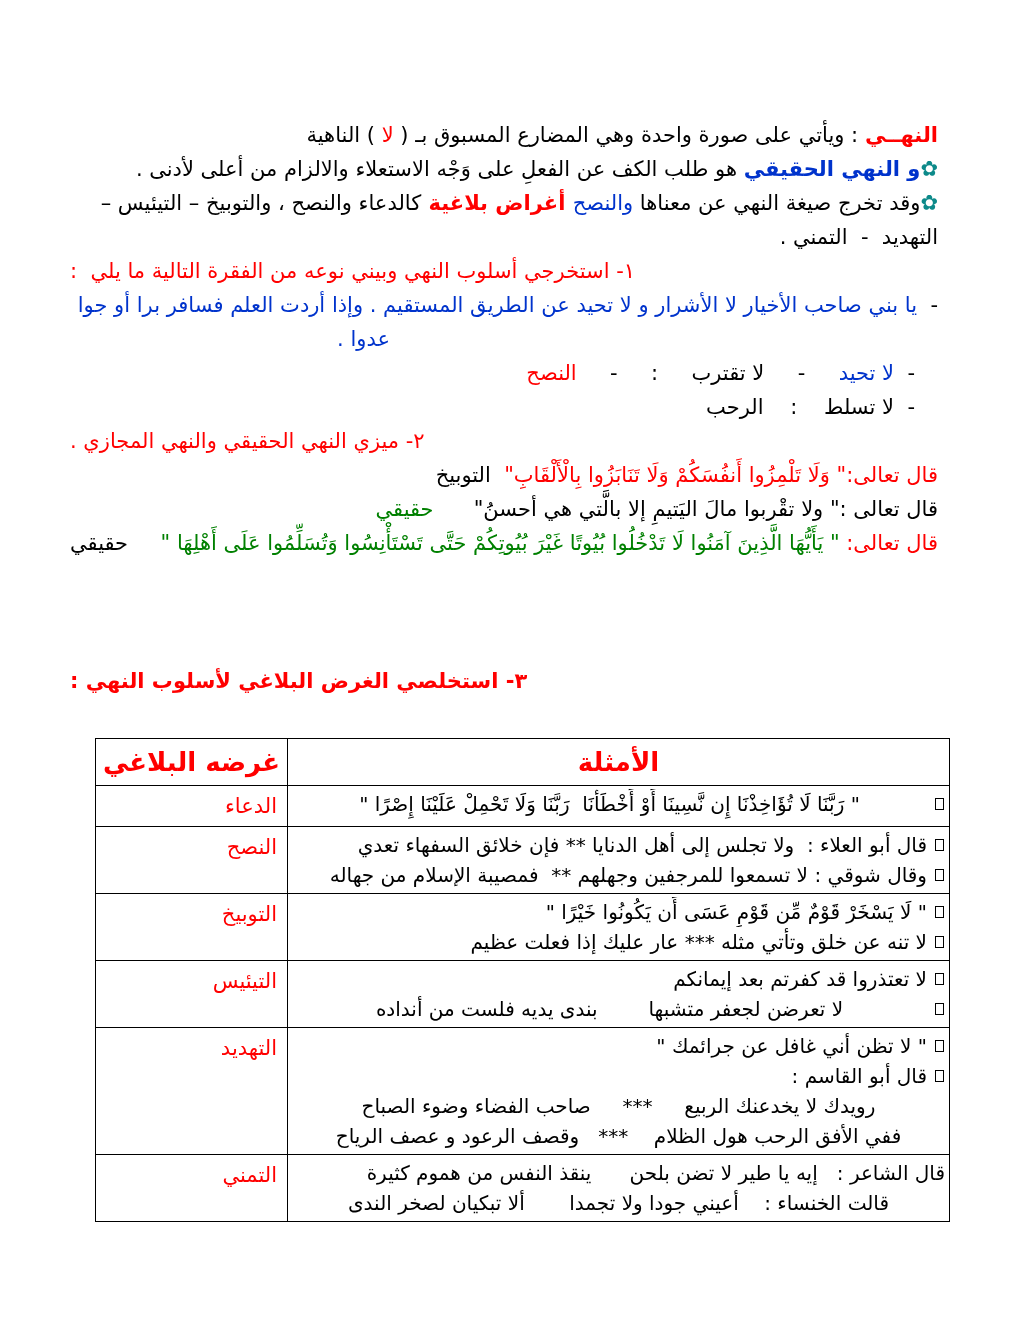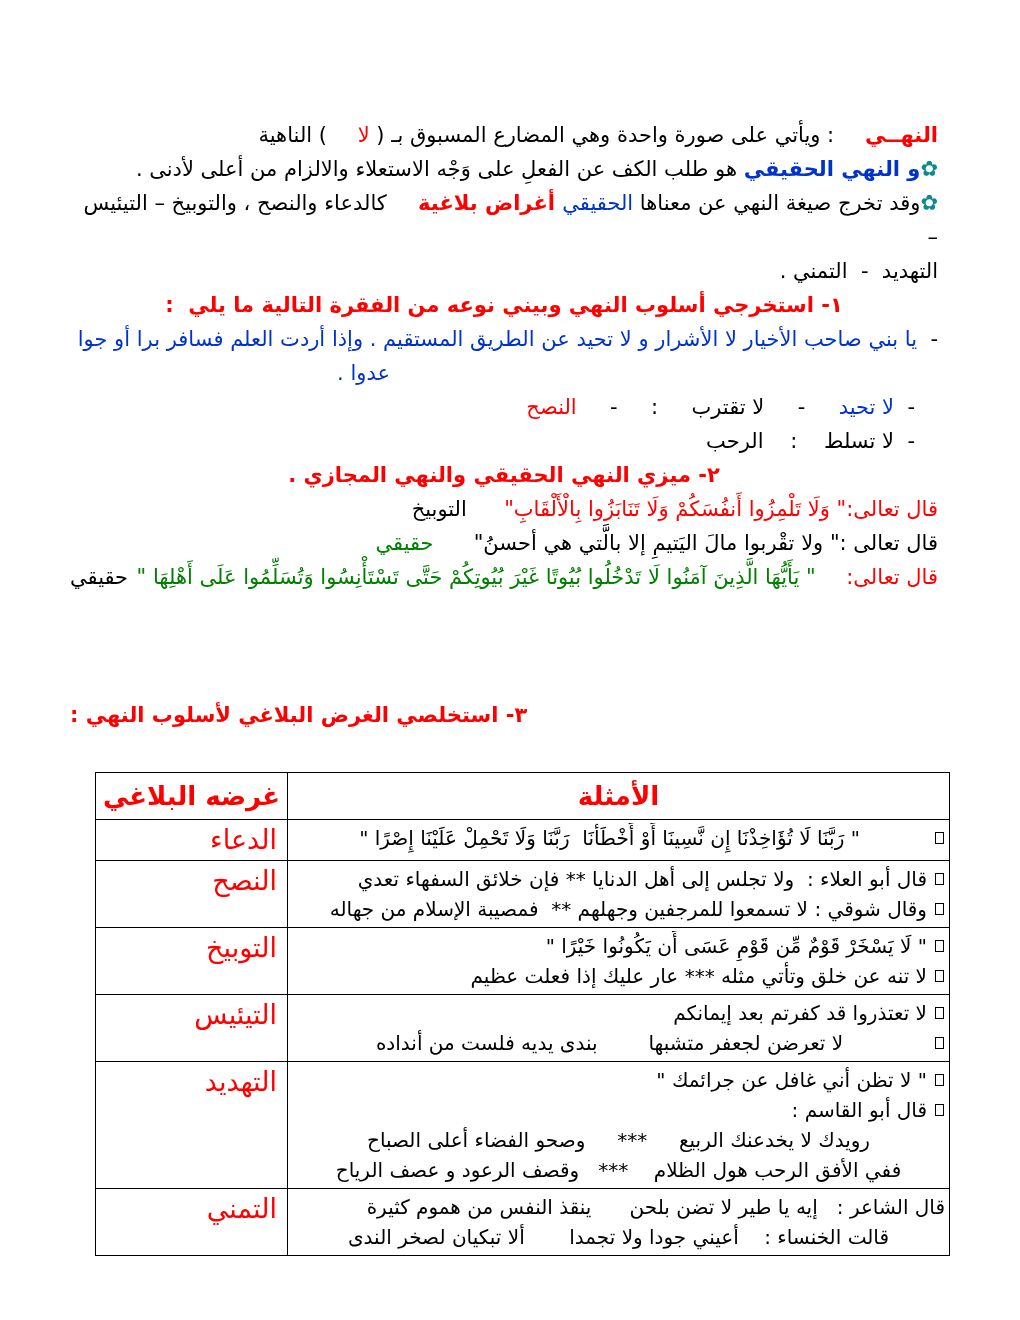--- a/index.html
+++ b/index.html
@@ -2,60 +2,60 @@
 <html lang="ar" dir="rtl"><head>
 <meta charset="utf-8">
 <style>
   * { margin:0; padding:0; box-sizing:border-box; }
   body {
     width:1020px; height:1320px; background:#ffffff; overflow:hidden;
     font-family:"DejaVu Sans", sans-serif; color:#000;
   }
   .page { direction:rtl; padding:118px 82px 0 70px; font-size:21px; line-height:34px; }
   .line { white-space:pre-wrap; }
-  .c-red   { color:#ff0000;margin-left:24px; }
+  .c-red   { color:#ff0000; }
   .c-blue  { color:#0033cc; }
   .c-green { color:#008000; }
   .c-teal  { color:#0d8a8a; }
   .b { font-weight:bold; }
-  .sec-title   { color:#ff0000; font-weight:bold; text-align:center; white-space:pre-wrap; }
+  .sec-title   { color:#ff0000; font-weight:normal; text-align:left; white-space:pre-wrap; }
   .sec-title-r { color:#ff0000; font-weight:bold; text-align:left;  white-space:pre-wrap; }
   .q3-title { margin-top:104px; }
   .p3-indent { padding-left:0; padding-right:548px; }
   .ans { padding-right:23px; }
   .line-flex { display:flex; justify-content:space-between; white-space:pre-wrap; }
 
   table.purpose-table {
     border-collapse:collapse; width:855px; margin:40px -12px 0 auto;
     font-size:20px;
   }
   table.purpose-table th, table.purpose-table td {
     border:1.5px solid #000; vertical-align:top; padding:3px 4px;
   }
   th { color:#ff0000; font-weight:bold; font-size:26px; text-align:center; padding:6px 4px !important; }
   .th-purpose { width:192px; }
-  .purpose-cell { color:#ff0000; text-align:right; padding-right:10px !important; font-size:27px; }
+  .purpose-cell { color:#ff0000; text-align:right; padding-right:10px !important; font-size:21px; }
   .example-line { line-height:30px; white-space:pre-wrap; overflow:hidden; }
   .al-r { text-align:right; }
   .al-c { text-align:center; }
   .box-marker {
     float:right; width:9px; height:12px; border:1.5px solid #000;
     margin:9px 1px 0 8px;
   }
 </style>
 </head>
 <body>
 
 <div class="page">
 
   <div class="line"><span class="c-red b">النهــي</span><span> : ويأتي على صورة واحدة وهي المضارع المسبوق بـ ( </span><span class="c-red">لا</span><span> ) الناهية</span></div>
 
   <div class="line"><span class="c-teal">✿</span><span class="c-blue b">و النهي الحقيقي</span><span> هو طلب الكف عن الفعلِ على وَجْه الاستعلاء والالزام من أعلى لأدنى .</span></div>
 
-  <div class="line"><span class="c-teal">✿</span><span>وقد تخرج صيغة النهي عن معناها </span><span class="c-blue">الحقيقي</span><span class="c-red b"> أغراض بلاغية </span><span>كالدعاء والنصح ، والتوبيخ – التيئيس –</span></div>
+  <div class="line"><span class="c-teal">✿</span><span>وقد تخرج صيغة النهي عن معناها </span><span class="c-blue">والنصح</span><span class="c-red b"> أغراض بلاغية </span><span>كالدعاء والنصح ، والتوبيخ – التيئيس –</span></div>
 
   <div class="line">التهديد  -  التمني .</div>
 
   <div class="sec-title">١- استخرجي أسلوب النهي وبيني نوعه من الفقرة التالية ما يلي  :</div>
 
   <div class="line"><span>-  </span><span class="c-blue">يا بني صاحب الأخيار لا الأشرار و لا تحيد عن الطريق المستقيم . وإذا أردت العلم فسافر برا أو جوا</span></div>
   <div class="line c-blue p3-indent">عدوا .</div>
 
   <div class="line ans"><span>-  </span><span class="c-blue">لا تحيد</span><span>     -     لا تقترب     :     -     </span><span class="c-red">النصح</span></div>
 
@@ -104,21 +104,21 @@
           <td>
             <div class="example-line al-r"><span class="box-marker"></span>لا تعتذروا قد كفرتم بعد إيمانكم</div>
             <div class="example-line al-c"><span class="box-marker"></span>لا تعرضن لجعفر متشبها        بندى يديه فلست من أنداده</div>
           </td>
           <td class="purpose-cell">التيئيس</td>
         </tr>
         <tr>
           <td>
             <div class="example-line al-r"><span class="box-marker"></span>" لا تظن أني غافل عن جرائمك "</div>
             <div class="example-line al-r"><span class="box-marker"></span>قال أبو القاسم :</div>
-            <div class="example-line al-c">رويدك لا يخدعنك الربيع     ***     وصحو الفضاء أعلى الصباح</div>
+            <div class="example-line al-c">رويدك لا يخدعنك الربيع     ***     صاحب الفضاء وضوء الصباح</div>
             <div class="example-line al-c">ففي الأفق الرحب هول الظلام    ***   وقصف الرعود و عصف الرياح</div>
           </td>
           <td class="purpose-cell">التهديد</td>
         </tr>
         <tr>
           <td>
             <div class="example-line al-r">قال الشاعر :   إيه يا طير لا تضن بلحن      ينقذ النفس من هموم كثيرة</div>
             <div class="example-line al-c">قالت الخنساء :    أعيني جودا ولا تجمدا       ألا تبكيان لصخر الندى</div>
           </td>
           <td class="purpose-cell">التمني</td>

